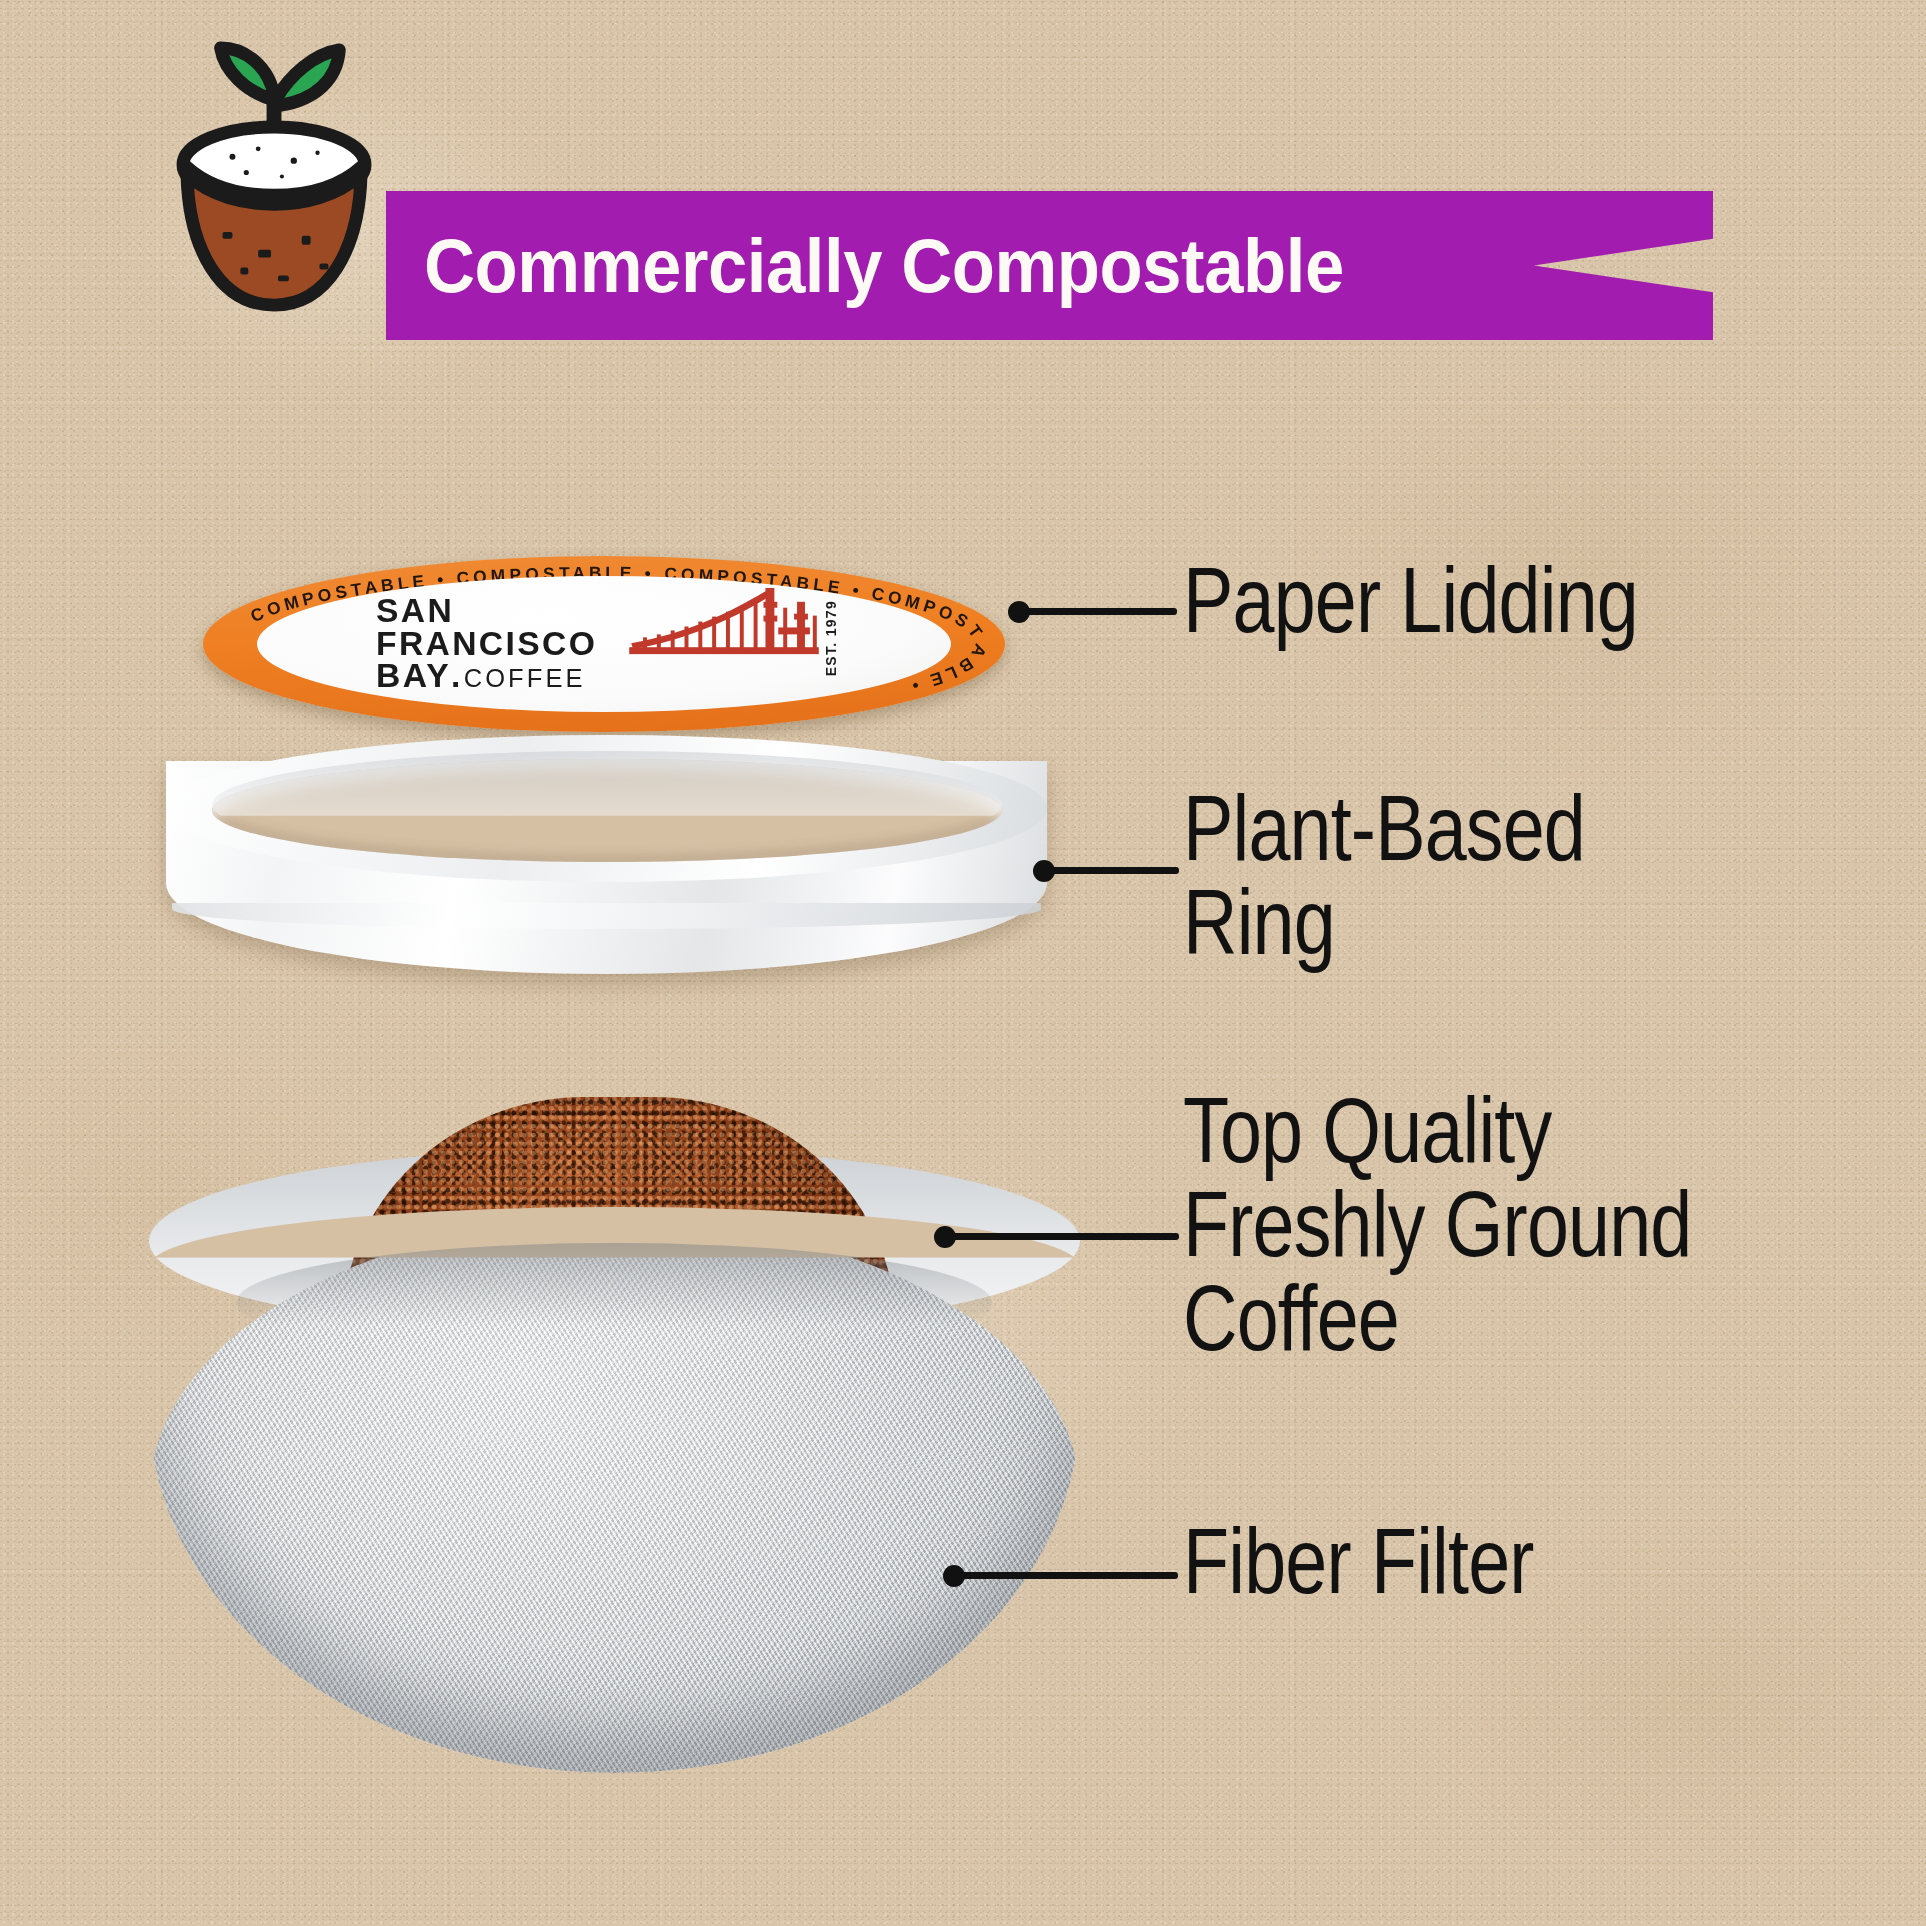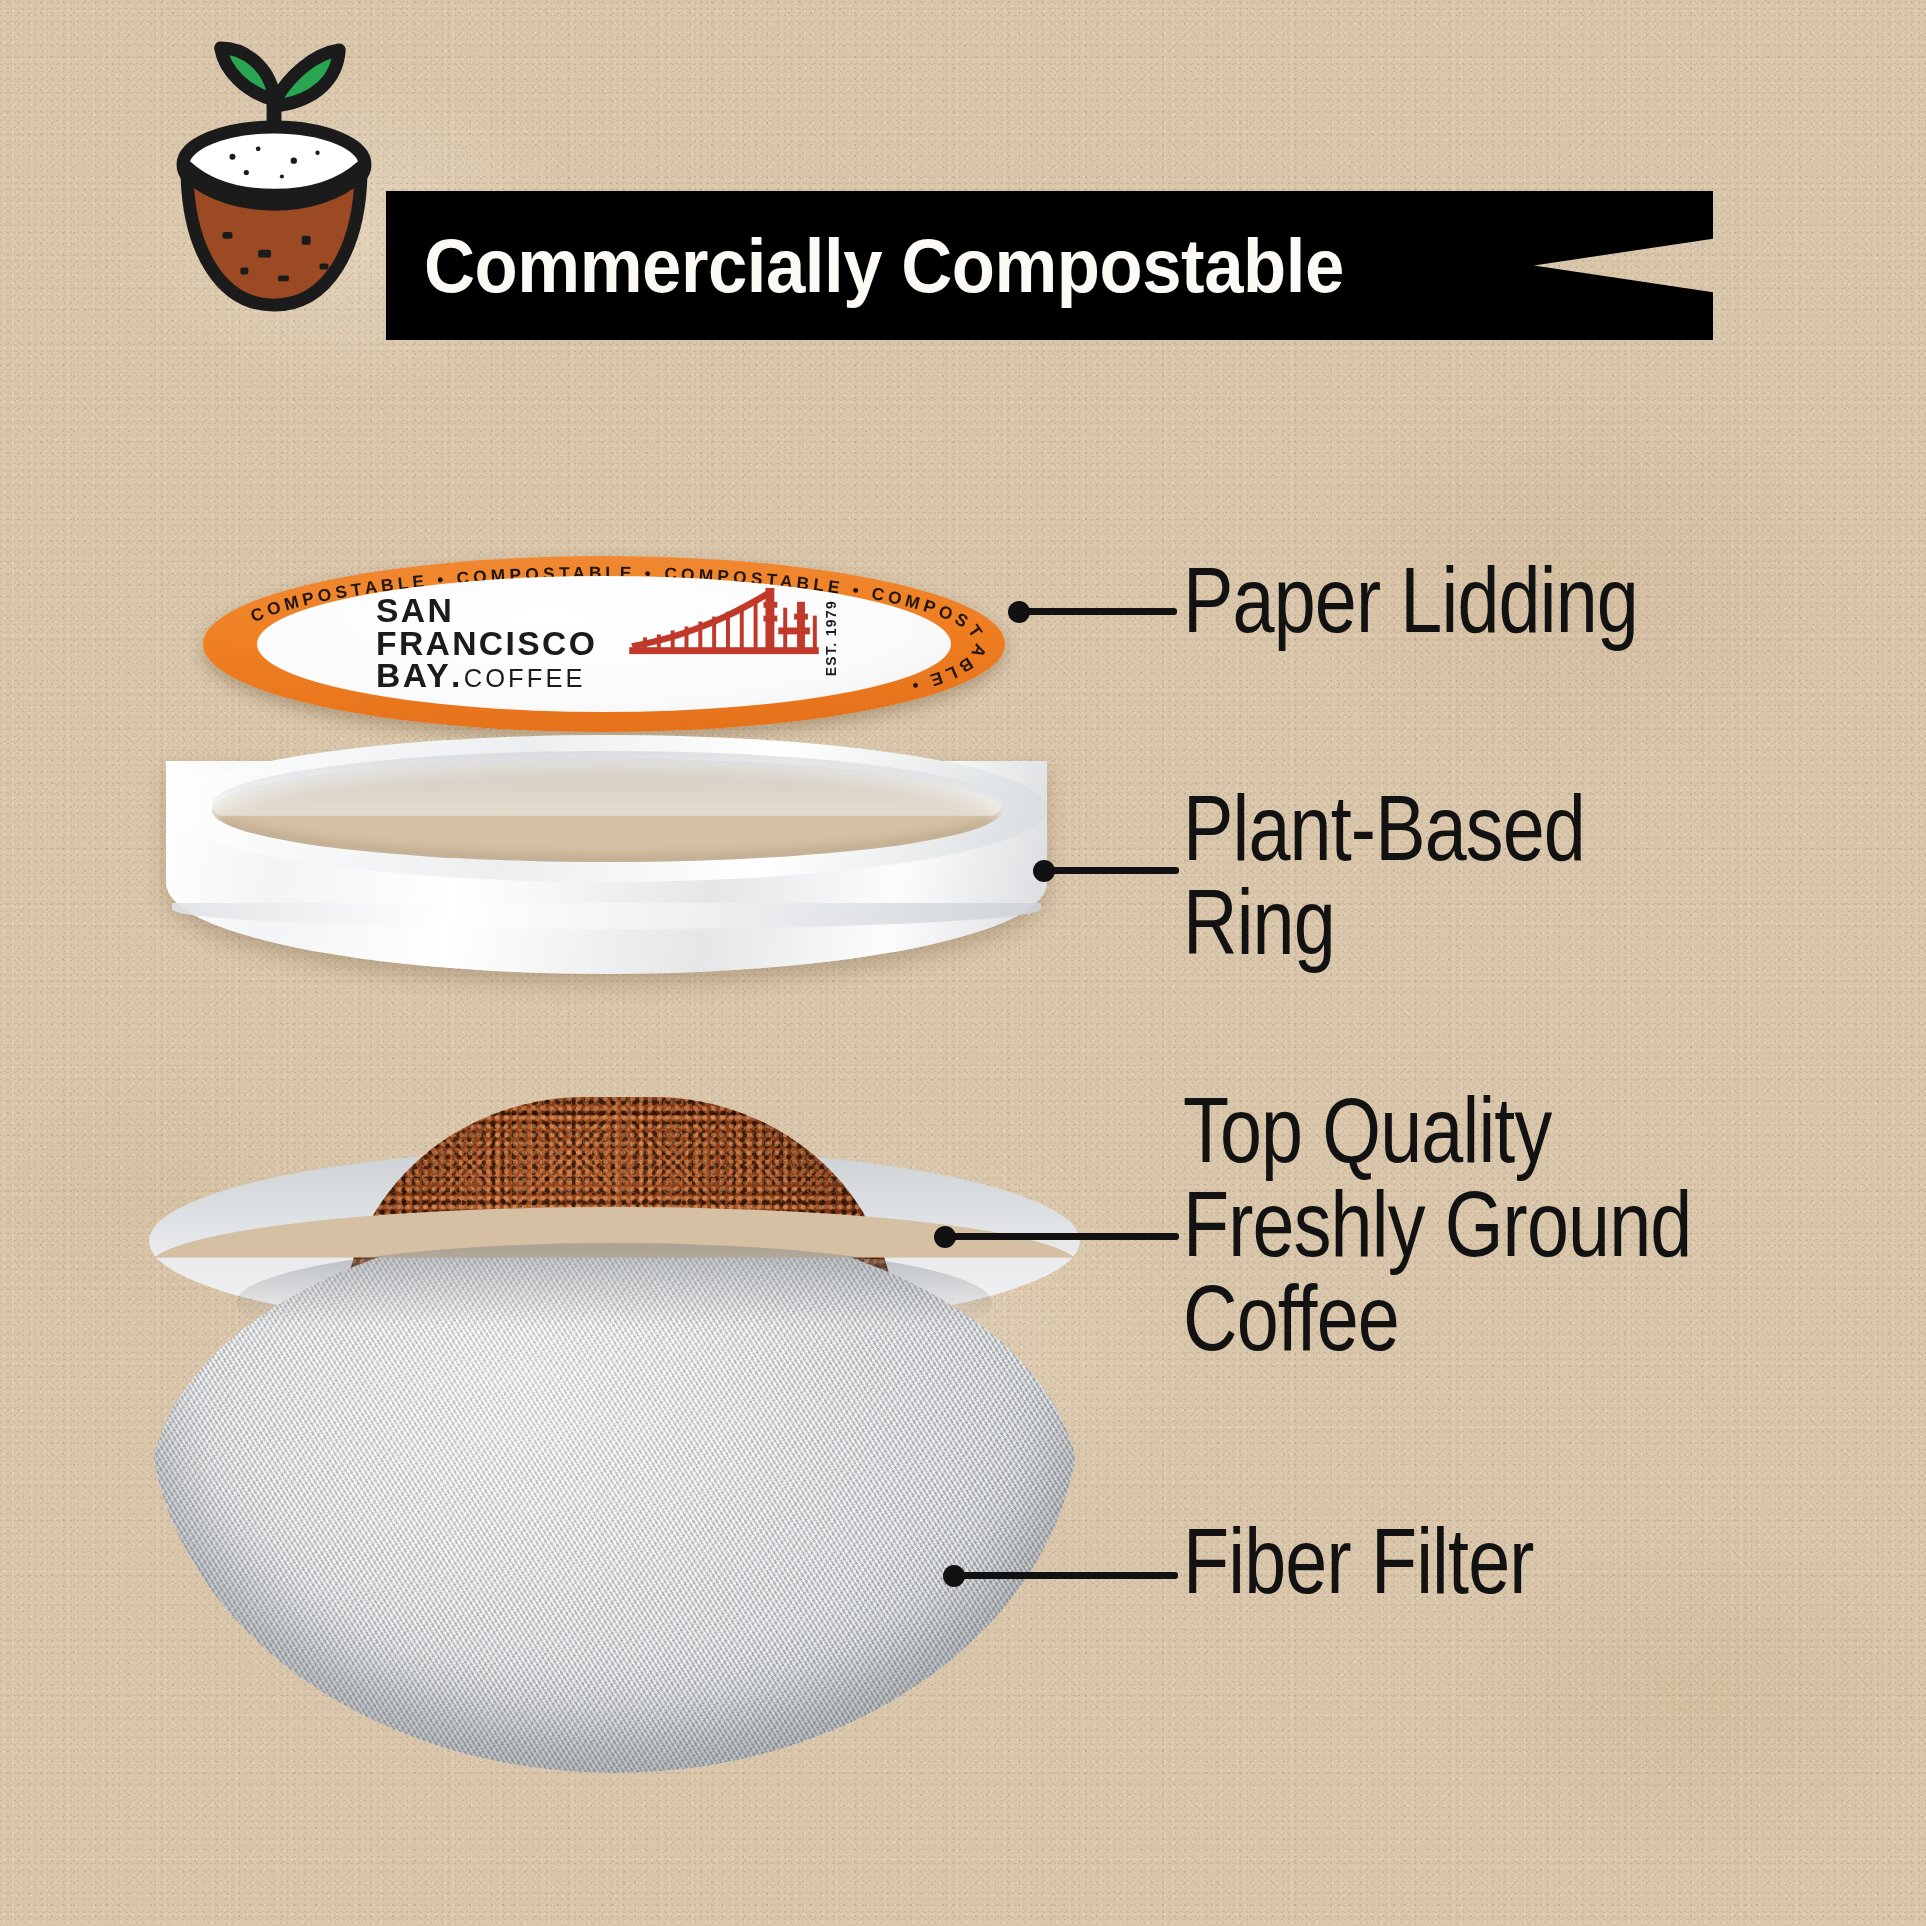--- a/index.html
+++ b/index.html
@@ -29,21 +29,21 @@
       radial-gradient(ellipse 337px 238px at 18% 12%, rgba(255,250,238,.55), transparent 70%),
       radial-gradient(ellipse 416px 297px at 82% 30%, rgba(188,160,122,.40), transparent 72%),
       radial-gradient(ellipse 495px 327px at 45% 70%, rgba(255,248,235,.38), transparent 72%),
       radial-gradient(ellipse 376px 257px at 88% 88%, rgba(186,158,120,.38), transparent 72%),
       radial-gradient(ellipse 297px 218px at 8%  62%, rgba(196,168,130,.32), transparent 72%);
   }
 
   
   .banner{
     position:absolute;left:386px;top:191px;width:1327px;height:149px;
-    background:#000000;
+    background:#a21caf;
     clip-path:polygon(0 0, 100% 0, 100% 32%, 86.5% 50%, 100% 68%, 100% 100%, 0 100%);
     display:flex;align-items:center;
   }
   .banner-text{
     color:#fdfaf6;font-size:76px;line-height:1;font-weight:700;
     letter-spacing:-0.5px;margin-left:38px;white-space:nowrap;
     font-family:"Liberation Sans",sans-serif;
     transform:scaleX(.93);transform-origin:left center;
   }
 

